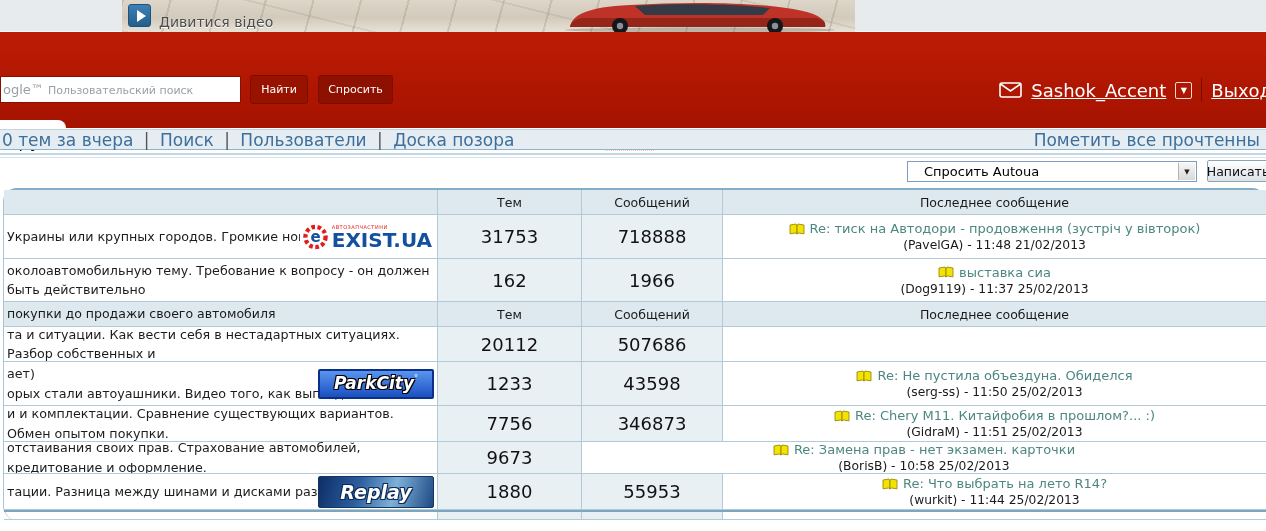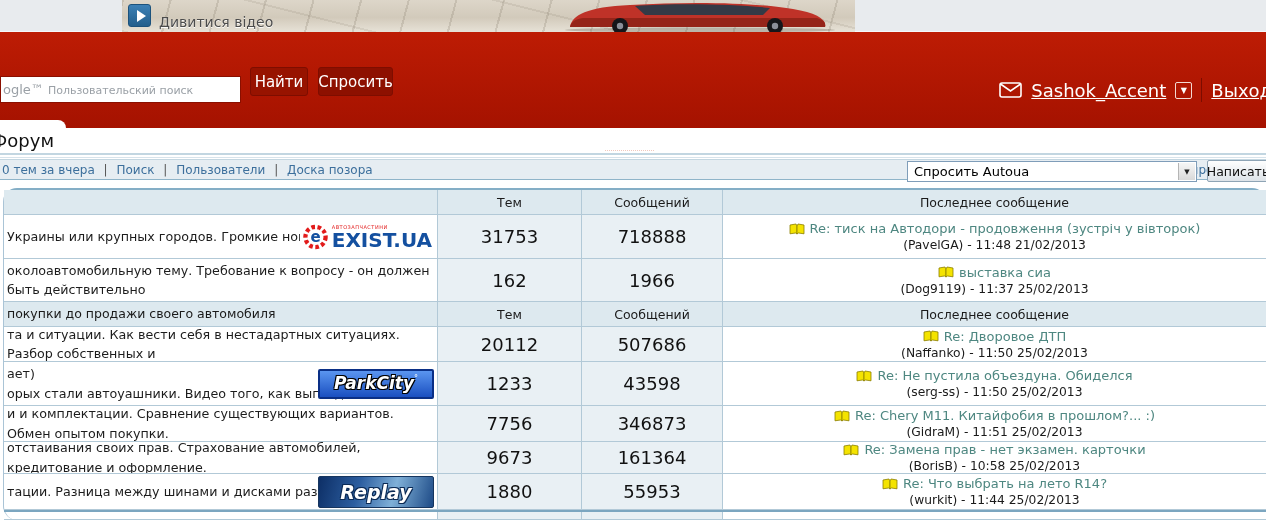--- a/index.html
+++ b/index.html
@@ -17,51 +17,51 @@
               border:1px solid #1c527c; border-radius:3px; display:flex; align-items:center; justify-content:center; }
   .play-tri { width:0; height:0; border-left:9px solid #fff; border-top:6px solid transparent; border-bottom:6px solid transparent; margin-left:3px; }
   .watch-label { position:absolute; left:37px; top:14px; font-size:14px; font-weight:normal; color:#4c4c4c; text-shadow:0 1px 0 rgba(255,255,255,.9); }
   .car { position:absolute; right:0; bottom:0; }
 
   
   .red-header { position:absolute; left:0; top:32px; width:1266px; height:96px; background:linear-gradient(180deg,#bd1c04,#a51200); }
   .search-box { position:absolute; left:0; top:44px; width:241px; height:27px; background:#fff; border:1px solid #8a0f00; display:flex; align-items:center; overflow:hidden; }
   .watermark { color:#9aa0a6; font-size:13px; padding-left:2px; white-space:nowrap; }
   .watermark small { font-size:11px; }
-  .hdr-btn { position:absolute; top:35px; height:29px; background:#971300; border:1px solid #7e0d00; border-radius:3px;
-             color:#fff; font-size:15px; display:flex; align-items:center; justify-content:center; cursor:pointer; }
+  .hdr-btn { position:absolute; top:43px; height:29px; background:#971300; border:1px solid #7e0d00; border-radius:3px;
+             color:#fff; font-size:11px; display:flex; align-items:center; justify-content:center; cursor:pointer; }
   .btn-find { left:250px; width:58px; }
   .btn-ask  { left:318px; width:75px; background:#8d1000; }
   .user-area { position:absolute; right:-6px; top:46px; display:flex; align-items:center; gap:9px; color:#fff; }
   .user-area a { color:#fff; text-decoration:underline; font-size:18px; white-space:nowrap; cursor:pointer; }
   .dd-box { width:17px; height:17px; border:1px solid #f3d9d2; border-radius:2px; display:flex; align-items:center; justify-content:center;
             font-size:8px; color:#fff; cursor:pointer; }
   .v-div { width:1px; height:24px; background:#7c0c00; }
 
   
   .tab-active { position:absolute; left:-14px; top:88px; width:80px; height:40px; background:#fff; border-radius:8px 8px 0 0;
                 display:flex; align-items:center; justify-content:flex-end; padding-right:12px; font-size:18px; color:#111; cursor:pointer; }
   .nav-links { position:absolute; left:92px; top:88px; height:40px; display:flex; align-items:center; gap:27px; }
   .nav-links a { color:#fff; font-size:17px; text-decoration:underline; cursor:pointer; white-space:nowrap; }
   .more-link { color:#fff; font-size:17px; border-bottom:1px dotted #f0c9bf; cursor:pointer; display:flex; align-items:center; gap:5px; }
   .more-caret { font-size:9px; }
 
   
   .subbar { position:absolute; left:0; top:129px; width:1266px; height:21px; background:#e6edf2;
             border-top:1px solid #c3d6e0; border-bottom:1px solid #8fb4c9;
-            display:flex; align-items:center; justify-content:space-between; font-size:12px; padding:0 6px 0 2px;margin-top:30px; }
+            display:flex; align-items:center; justify-content:space-between; font-size:17px; padding:0 6px 0 2px; }
   .subbar a { color:#3c6f9c; text-decoration:none; cursor:pointer; }
   .subbar .sep { color:#555; margin:0 5px; }
   .stats { color:#3c6f9c; }
   .stripe1 { position:absolute; left:0; top:153px; width:1266px; height:2px; background:#c2d6e1; }
   .stripe2 { position:absolute; left:0; top:157px; width:1266px; height:1px; background:#d7e3eb; }
 
   
   .select { position:absolute; left:907px; top:161px; width:290px; height:21px; border:1px solid #7f9db9; background:#fff;
-            font-size:13px; color:#000; display:flex; align-items:center; padding-left:6px; cursor:pointer; }
+            font-size:13px; color:#000; display:flex; align-items:center; padding-left:16px; cursor:pointer; }
   .select-arrow { position:absolute; right:1px; top:1px; bottom:1px; width:17px; background:linear-gradient(#f6f6f6,#d9d9d9);
                   border-left:1px solid #b5b5b5; display:flex; align-items:center; justify-content:center; font-size:7px; color:#222; }
   .btn-write { position:absolute; left:1207px; top:160px; width:62px; height:22px; background:linear-gradient(#fefefe,#dde3e8);
                border:1px solid #8ea4b5; border-radius:2px; font-size:12.5px; color:#111; display:flex; align-items:center; justify-content:center; cursor:pointer; }
 
   
   .ftable { position:absolute; left:3px; top:188px; width:1263px; border-top:2px solid #84aec6; border-left:1px solid #aac4d6; background:#fff;border-radius:14px; }
   .trow { display:flex; border-bottom:1px solid #b2c9d7; }
   .cell { border-right:1px solid #b2c9d7; overflow:hidden; }
   .c-desc { width:434px; position:relative; display:flex; flex-direction:column; justify-content:center; padding-left:3px;
@@ -236,30 +236,20 @@
       <div class="cell c-cnt">Сообщений</div>
       <div class="cell c-last">Последнее сообщение</div>
     </div>
 
     <div class="trow" style="height:35px">
       <div class="cell c-desc">
         <span>та и ситуации. Как вести себя в нестадартных ситуациях. Разбор собственных и</span>
       </div>
       <div class="cell c-top num">20112</div>
       <div class="cell c-cnt num">507686</div>
-      <div class="cell c-last">
-        <div class="msg-line1">
-          <svg width="16" height="12" viewBox="0 0 16 12">
-              <path d="M1 2 L7 1 L8 3 L8 11 L6.5 10 L1 10.8 Z" fill="#f4e300" stroke="#8a7d00" stroke-width=".8"></path>
-              <path d="M15 2 L9 1 L8 3 L8 11 L9.5 10 L15 10.8 Z" fill="#f4e300" stroke="#8a7d00" stroke-width=".8"></path>
-            </svg>
-          <a>Re: Дворовое ДТП</a>
-        </div>
-        <div class="msg-meta">(Naffanko) - 11:50 25/02/2013</div>
-      </div>
     </div>
 
     <div class="trow" style="height:44px">
       <div class="cell c-desc">
         <span>ает)</span>
         <span>орых стали автоуашники. Видео того, как выглядит</span>
         <span class="logo parkcity-logo">
           <span class="parkcity-text">ParkCity</span>
           <span class="parkcity-deg">°</span>
         </span>
@@ -294,21 +284,20 @@
         </div>
         <div class="msg-meta">(GidraM) - 11:51 25/02/2013</div>
       </div>
     </div>
 
     <div class="trow" style="height:32px">
       <div class="cell c-desc">
         <span>отстаивания своих прав. Страхование автомобилей, кредитование и оформление.</span>
       </div>
       <div class="cell c-top num">9673</div>
-      <div class="cell c-cnt num">161364</div>
       <div class="cell c-last">
         <div class="msg-line1">
           <svg width="16" height="12" viewBox="0 0 16 12">
               <path d="M1 2 L7 1 L8 3 L8 11 L6.5 10 L1 10.8 Z" fill="#f4e300" stroke="#8a7d00" stroke-width=".8"></path>
               <path d="M15 2 L9 1 L8 3 L8 11 L9.5 10 L15 10.8 Z" fill="#f4e300" stroke="#8a7d00" stroke-width=".8"></path>
             </svg>
           <a>Re: Замена прав - нет экзамен. карточки</a>
         </div>
         <div class="msg-meta">(BorisB) - 10:58 25/02/2013</div>
       </div>

